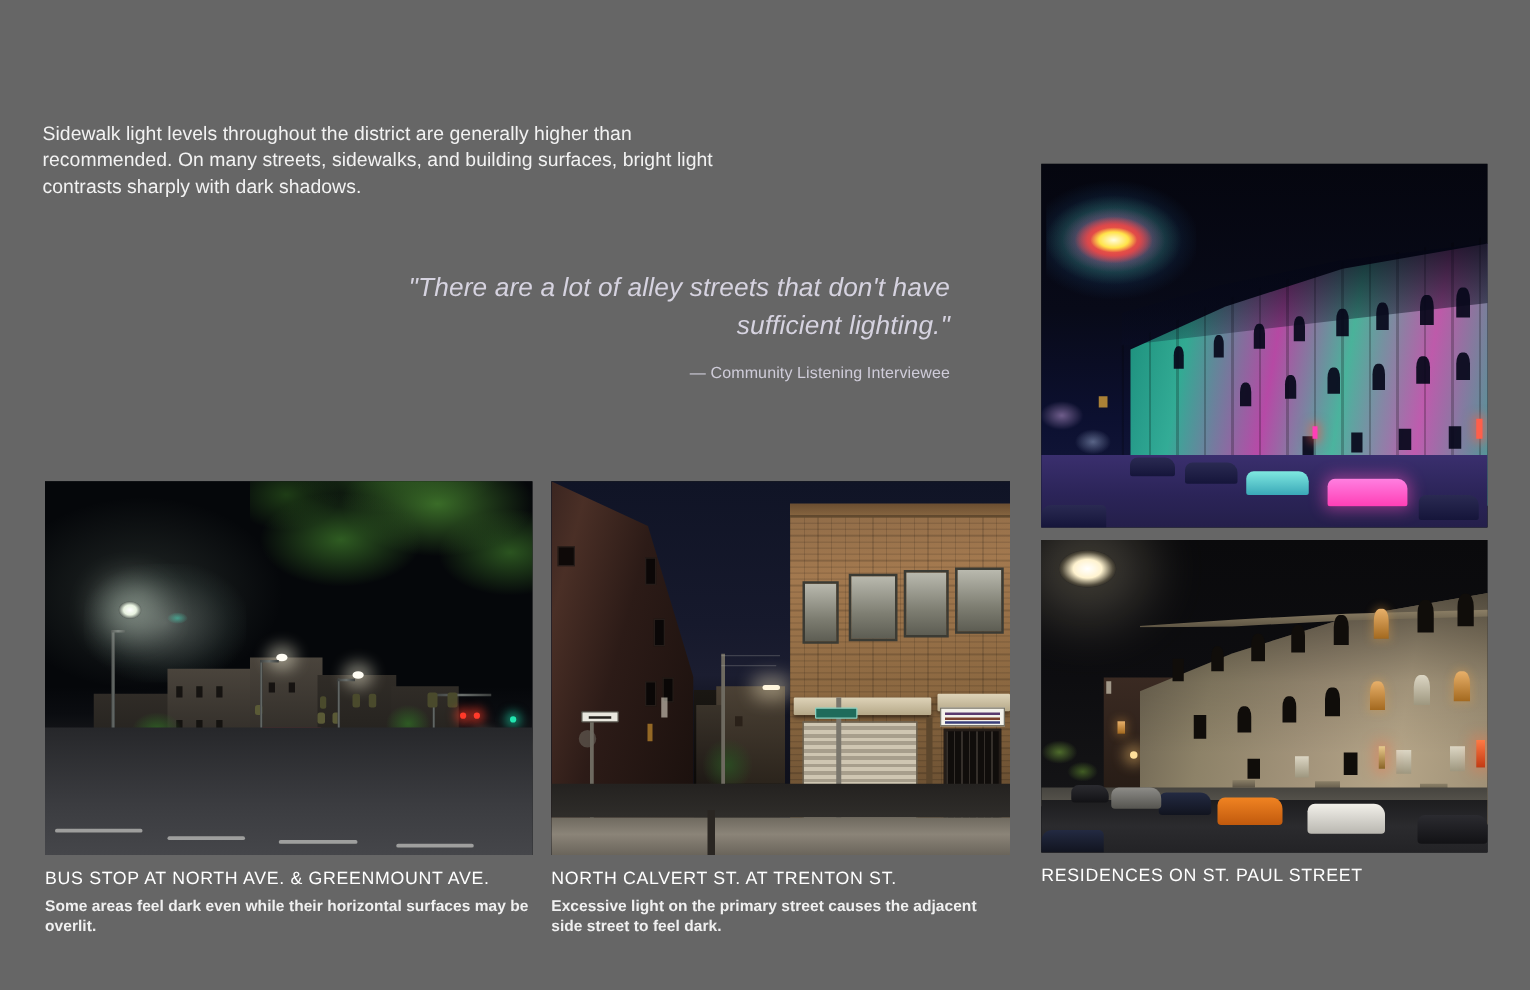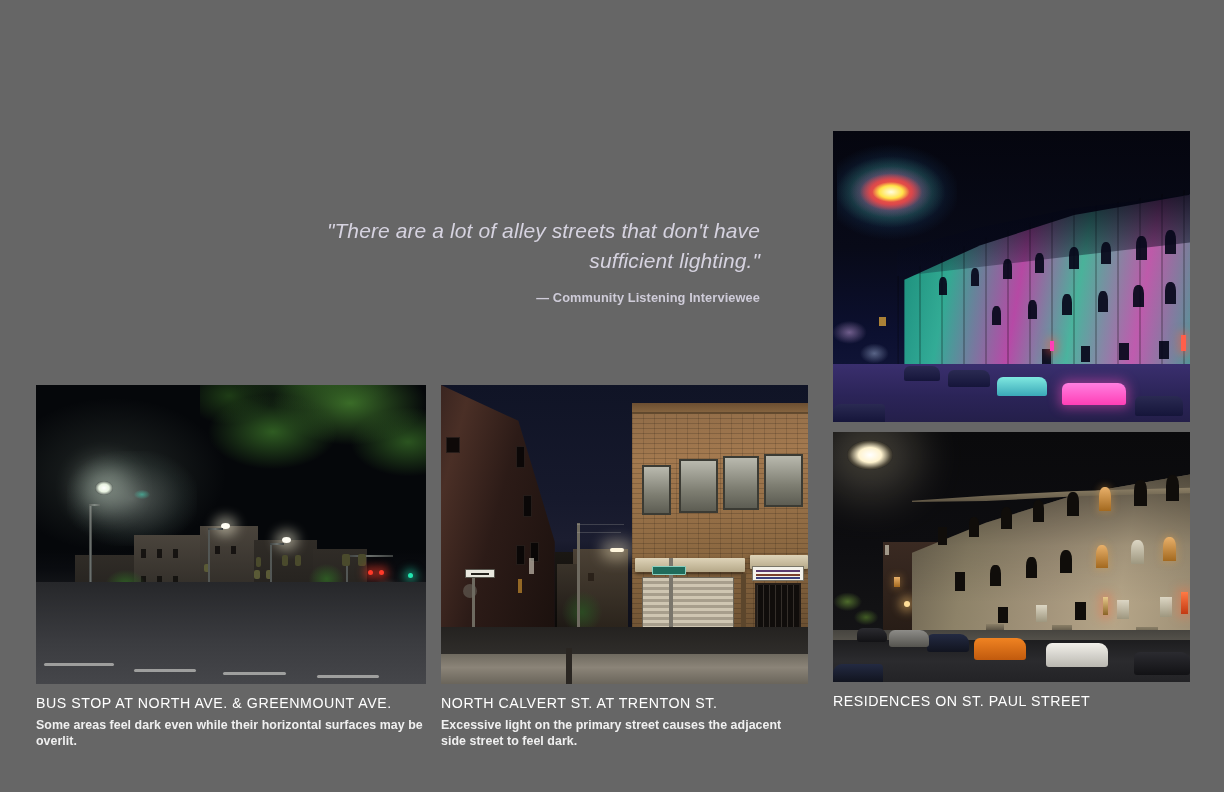--- a/index.html
+++ b/index.html
@@ -24,21 +24,21 @@
     line-height: 21px; letter-spacing: 0.05px;
   }
 
   
   .quote-block { position: absolute; left: 300px; top: 216px; width: 460px; text-align: right; }
   .quote-text {
     font-size: 21px; font-style: italic; font-weight: 400;
     color: #d6d3e0; line-height: 30px; letter-spacing: 0.1px;
   }
   .quote-attrib {
-    margin-top: 14px; font-size: 12.8px; font-weight: bold;
+    margin-top: 14px; font-size: 12.8px; font-weight: normal;
     color: #cfccd9; letter-spacing: 0.1px;
   }
 
   
   .fig { position: absolute; }
   .fig .frame { position: relative; overflow: hidden; background: #05060a; }
   .cap-title {
     margin-top: 11px; font-size: 14.2px; color: #ffffff;
     letter-spacing: 0.55px; line-height: 16px; white-space: nowrap;
   }
@@ -308,20 +308,21 @@
   }
   .p4 .lamp4 { position: absolute; width: 6px; height: 6px; border-radius: 50%;
     background: #ffdf9a; box-shadow: 0 0 10px 5px rgba(255,200,110,.45); }
   .p4 .stoop { position: absolute; background: linear-gradient(#8a7f67,#5d5546); }
 </style>
 </head>
 <body>
 
 <div class="page">
 
+  <p class="intro">Sidewalk light levels throughout the district are generally higher than recommended. On many streets, sidewalks, and building surfaces, bright light contrasts sharply with dark shadows.</p>
 
   <div class="quote-block">
     <div class="quote-text">"There are a lot of alley streets that don't have sufficient lighting."</div>
     <div class="quote-attrib">— Community Listening Interviewee</div>
   </div>
 
   <figure class="fig" id="fig-bus">
     <div class="frame">
       <div class="p1">
         <div class="tree"></div>

